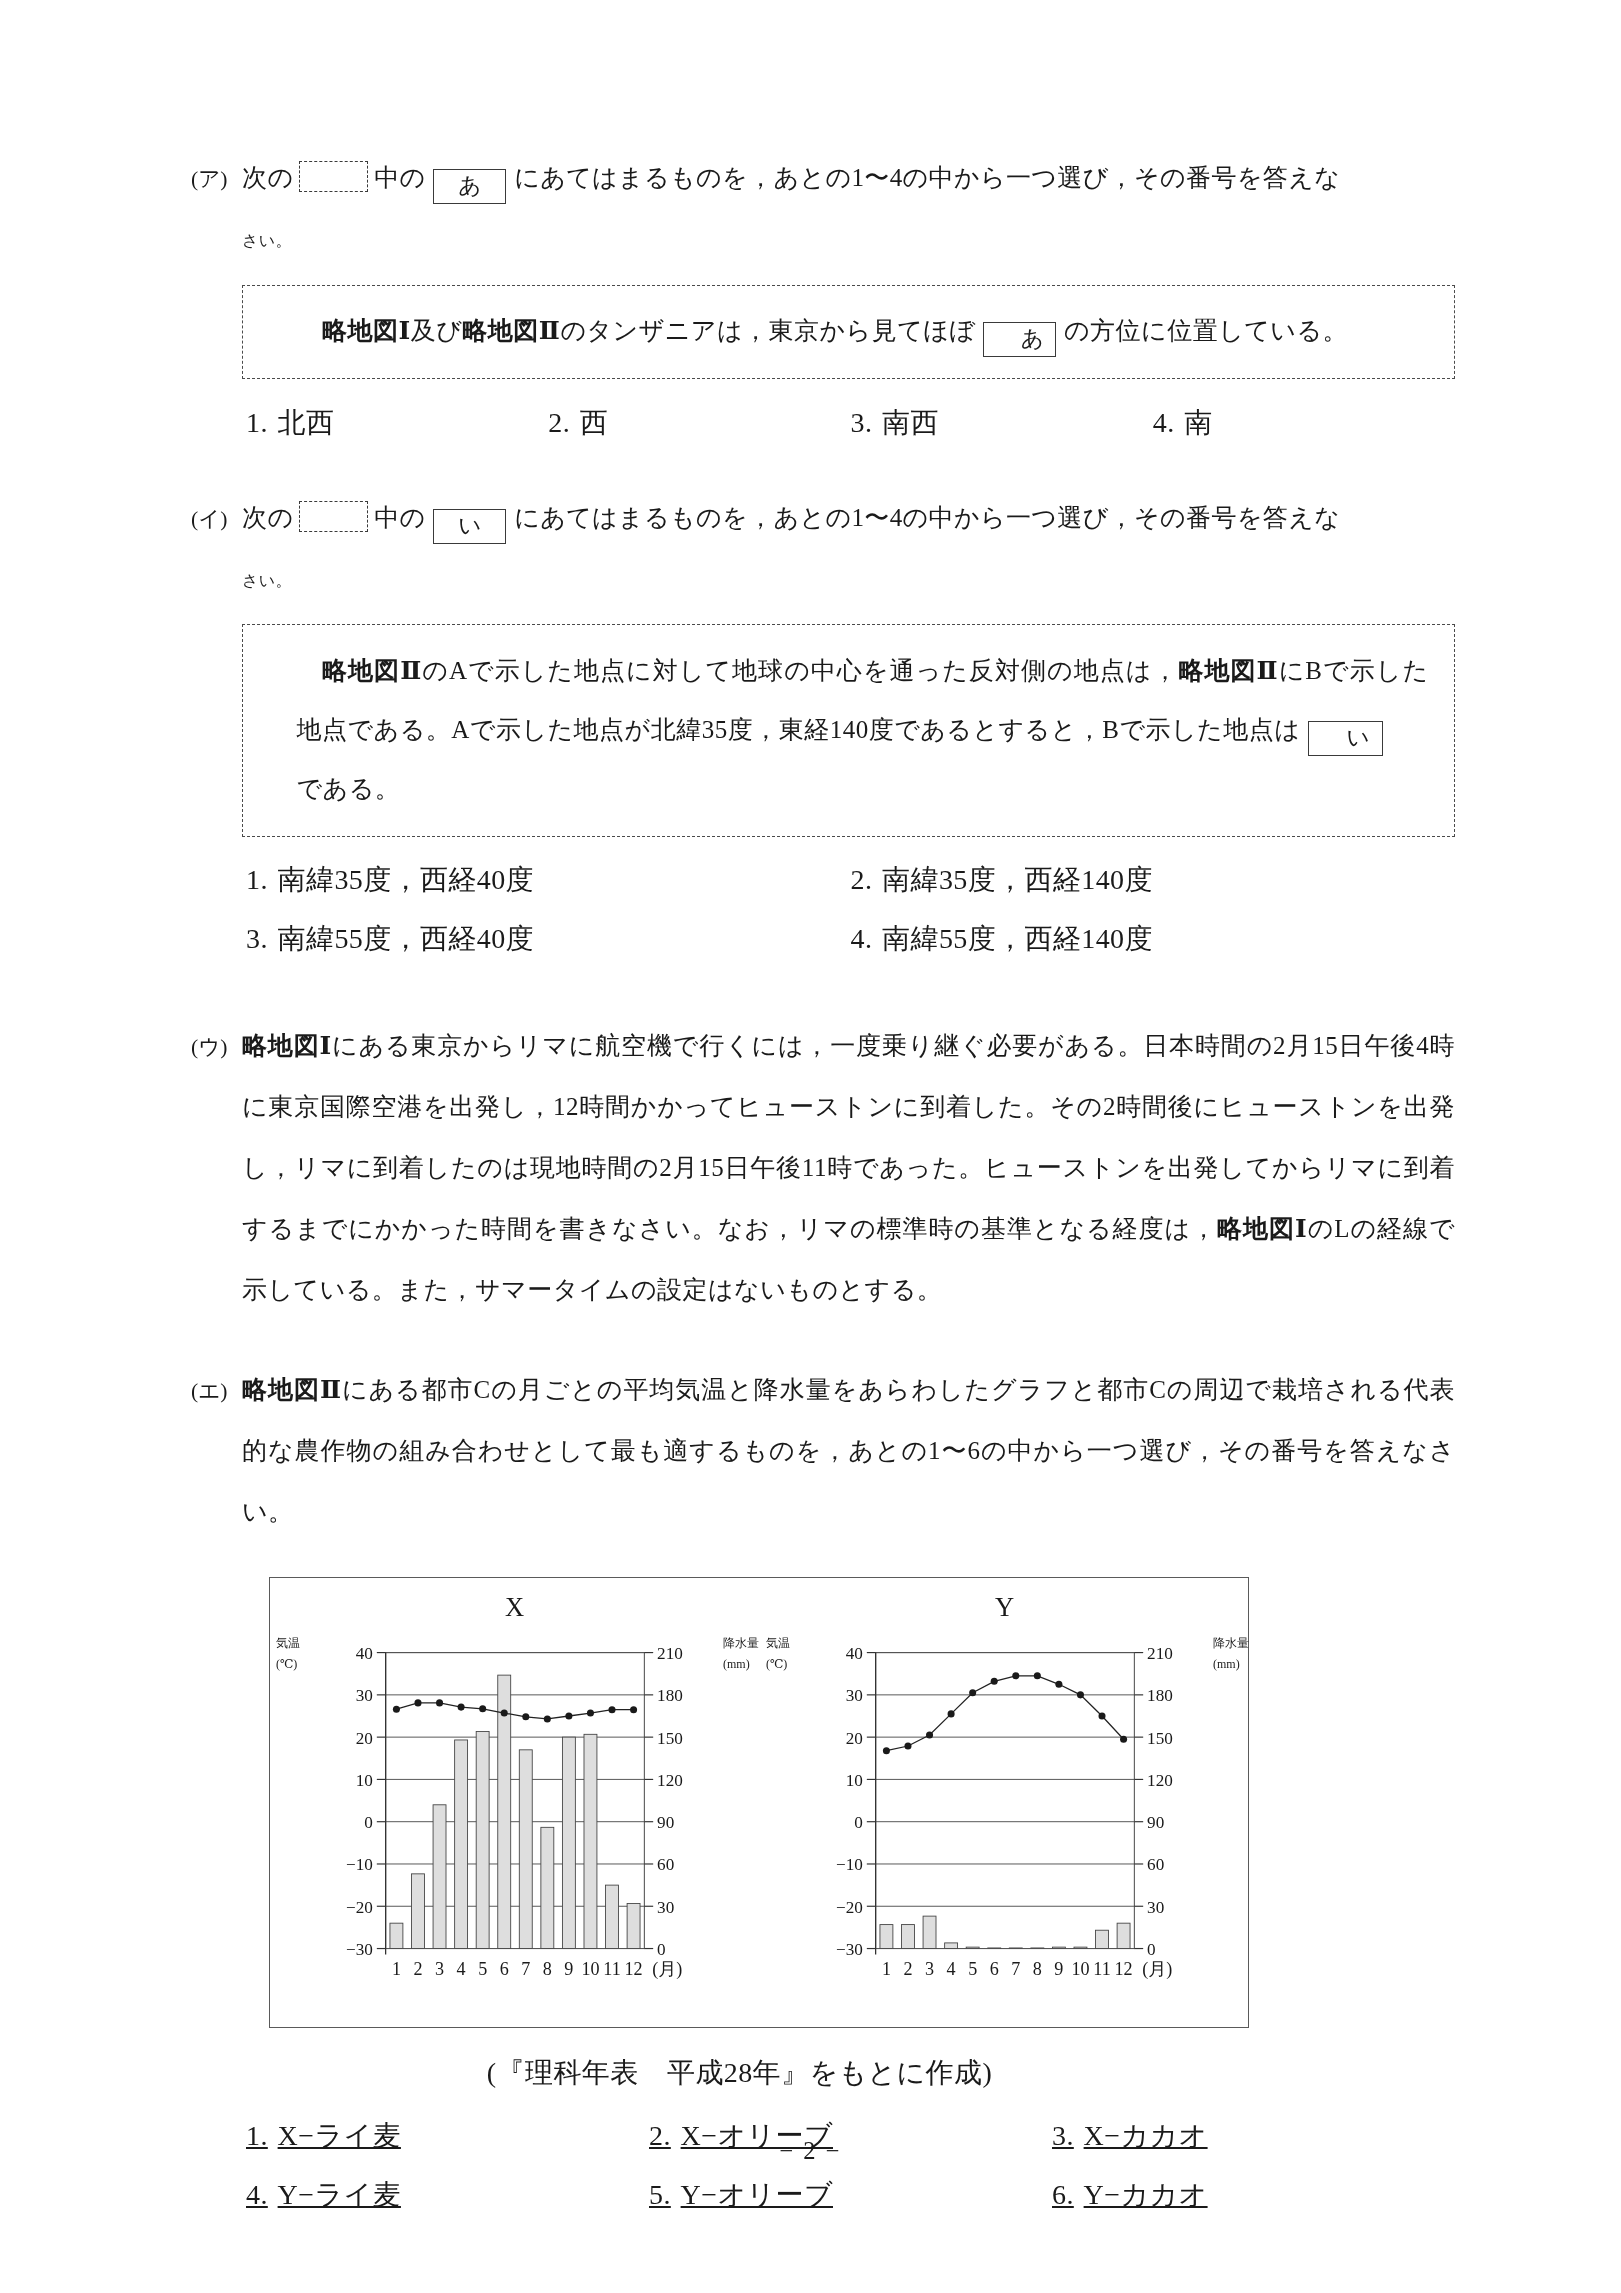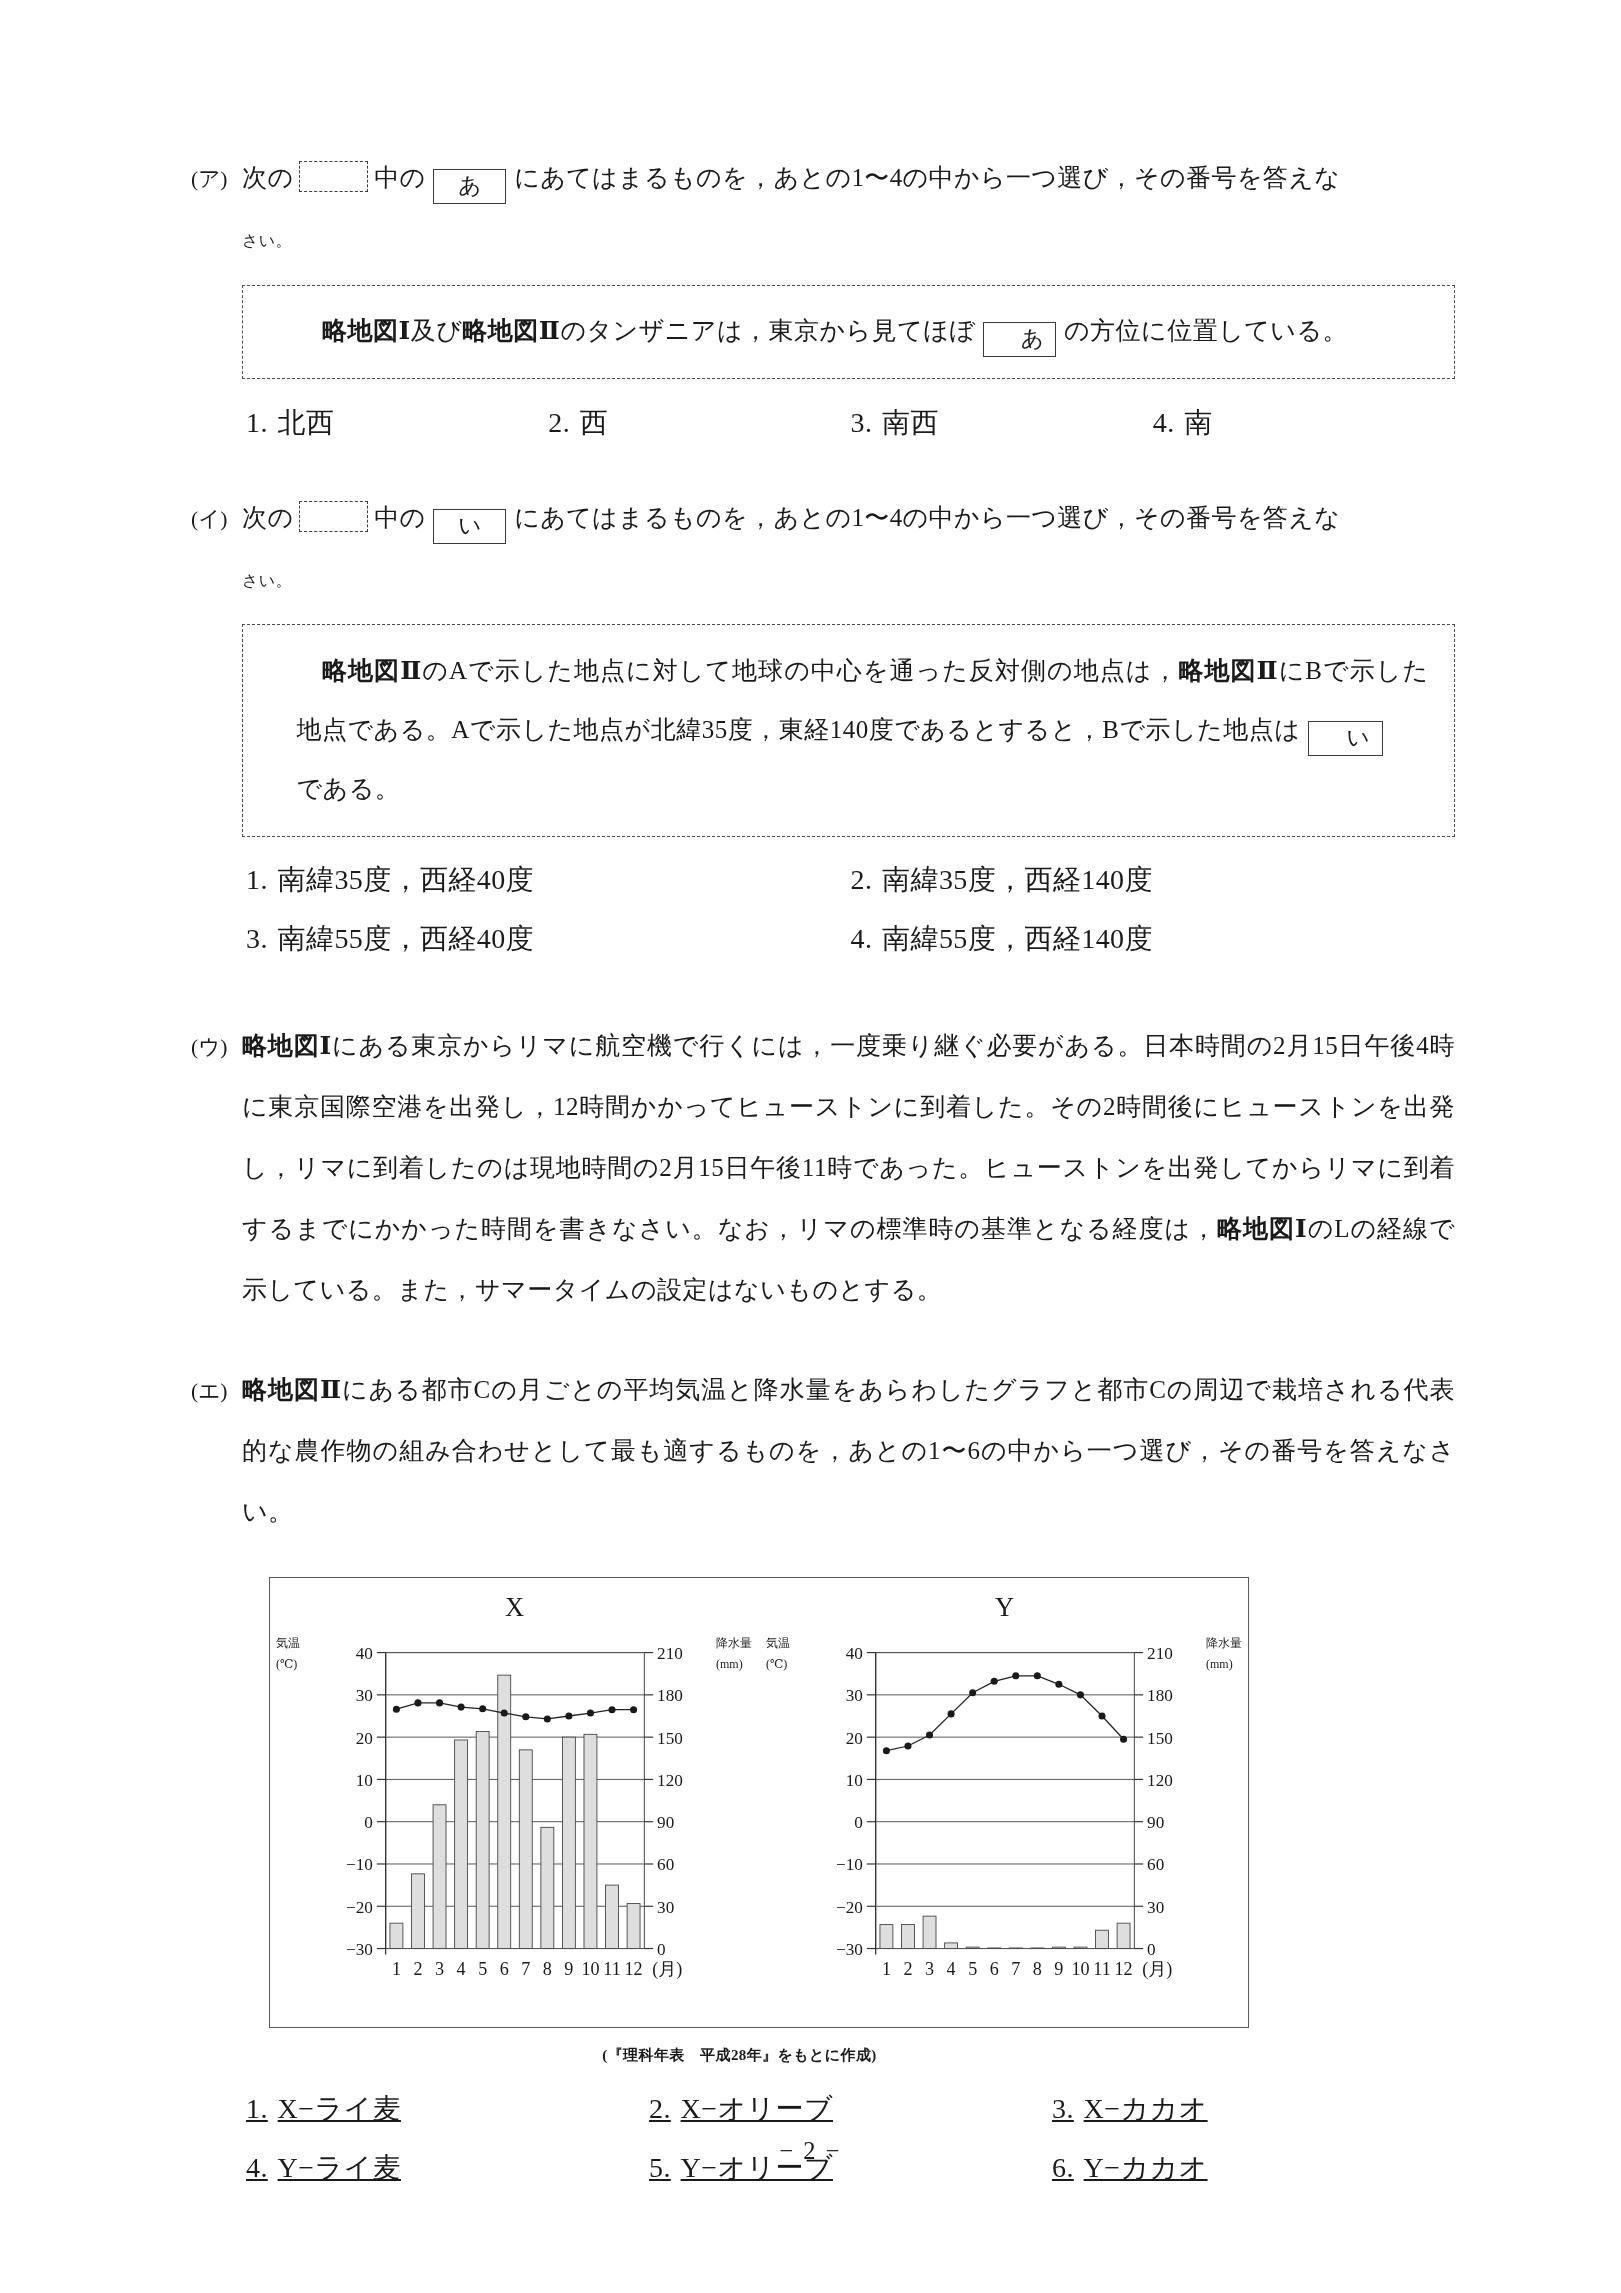--- a/index.html
+++ b/index.html
@@ -125,25 +125,24 @@
   .figure-frame {
     border: 1.6px solid #5a5a5a;
     width: 980px;
     height: 451px;
     box-sizing: border-box;
     position: relative;
     background: #fff;
   }
   .fig-caption {
     text-align: center;
-    font-size: 15px;
-    margin-top: 18px;
+    font-size: 28px;
+    margin-top: 26px;
     letter-spacing: 0.4px;
     padding-right: 39px;
-    font-weight: bold;
   }
 
   .climo {
     position: absolute;
     top: 0;
     width: 490px;
     height: 451px;
   }
   .climo.left  { left: 0; }
   .climo.right { left: 490px; }
@@ -156,21 +155,21 @@
     font-size: 26.5px;
     letter-spacing: 1px;
   }
   .ax-label {
     position: absolute;
     font-size: 12px;
     line-height: 20.6px;
     white-space: nowrap;
   }
   .ax-label.left-lab  { left: 5.9px;  top: 55px; text-align: left; }
-  .ax-label.right-lab { right: 8px; top: 55px; text-align: left; }
+  .ax-label.right-lab { right: 1px; top: 55px; text-align: left; }
 
   svg.plot {
     position: absolute;
     left: 0; top: 0;
   }
   svg.plot text {
     font-family: "Liberation Serif", "DejaVu Serif", serif;
     fill: #1a1a1a;
   }
 

